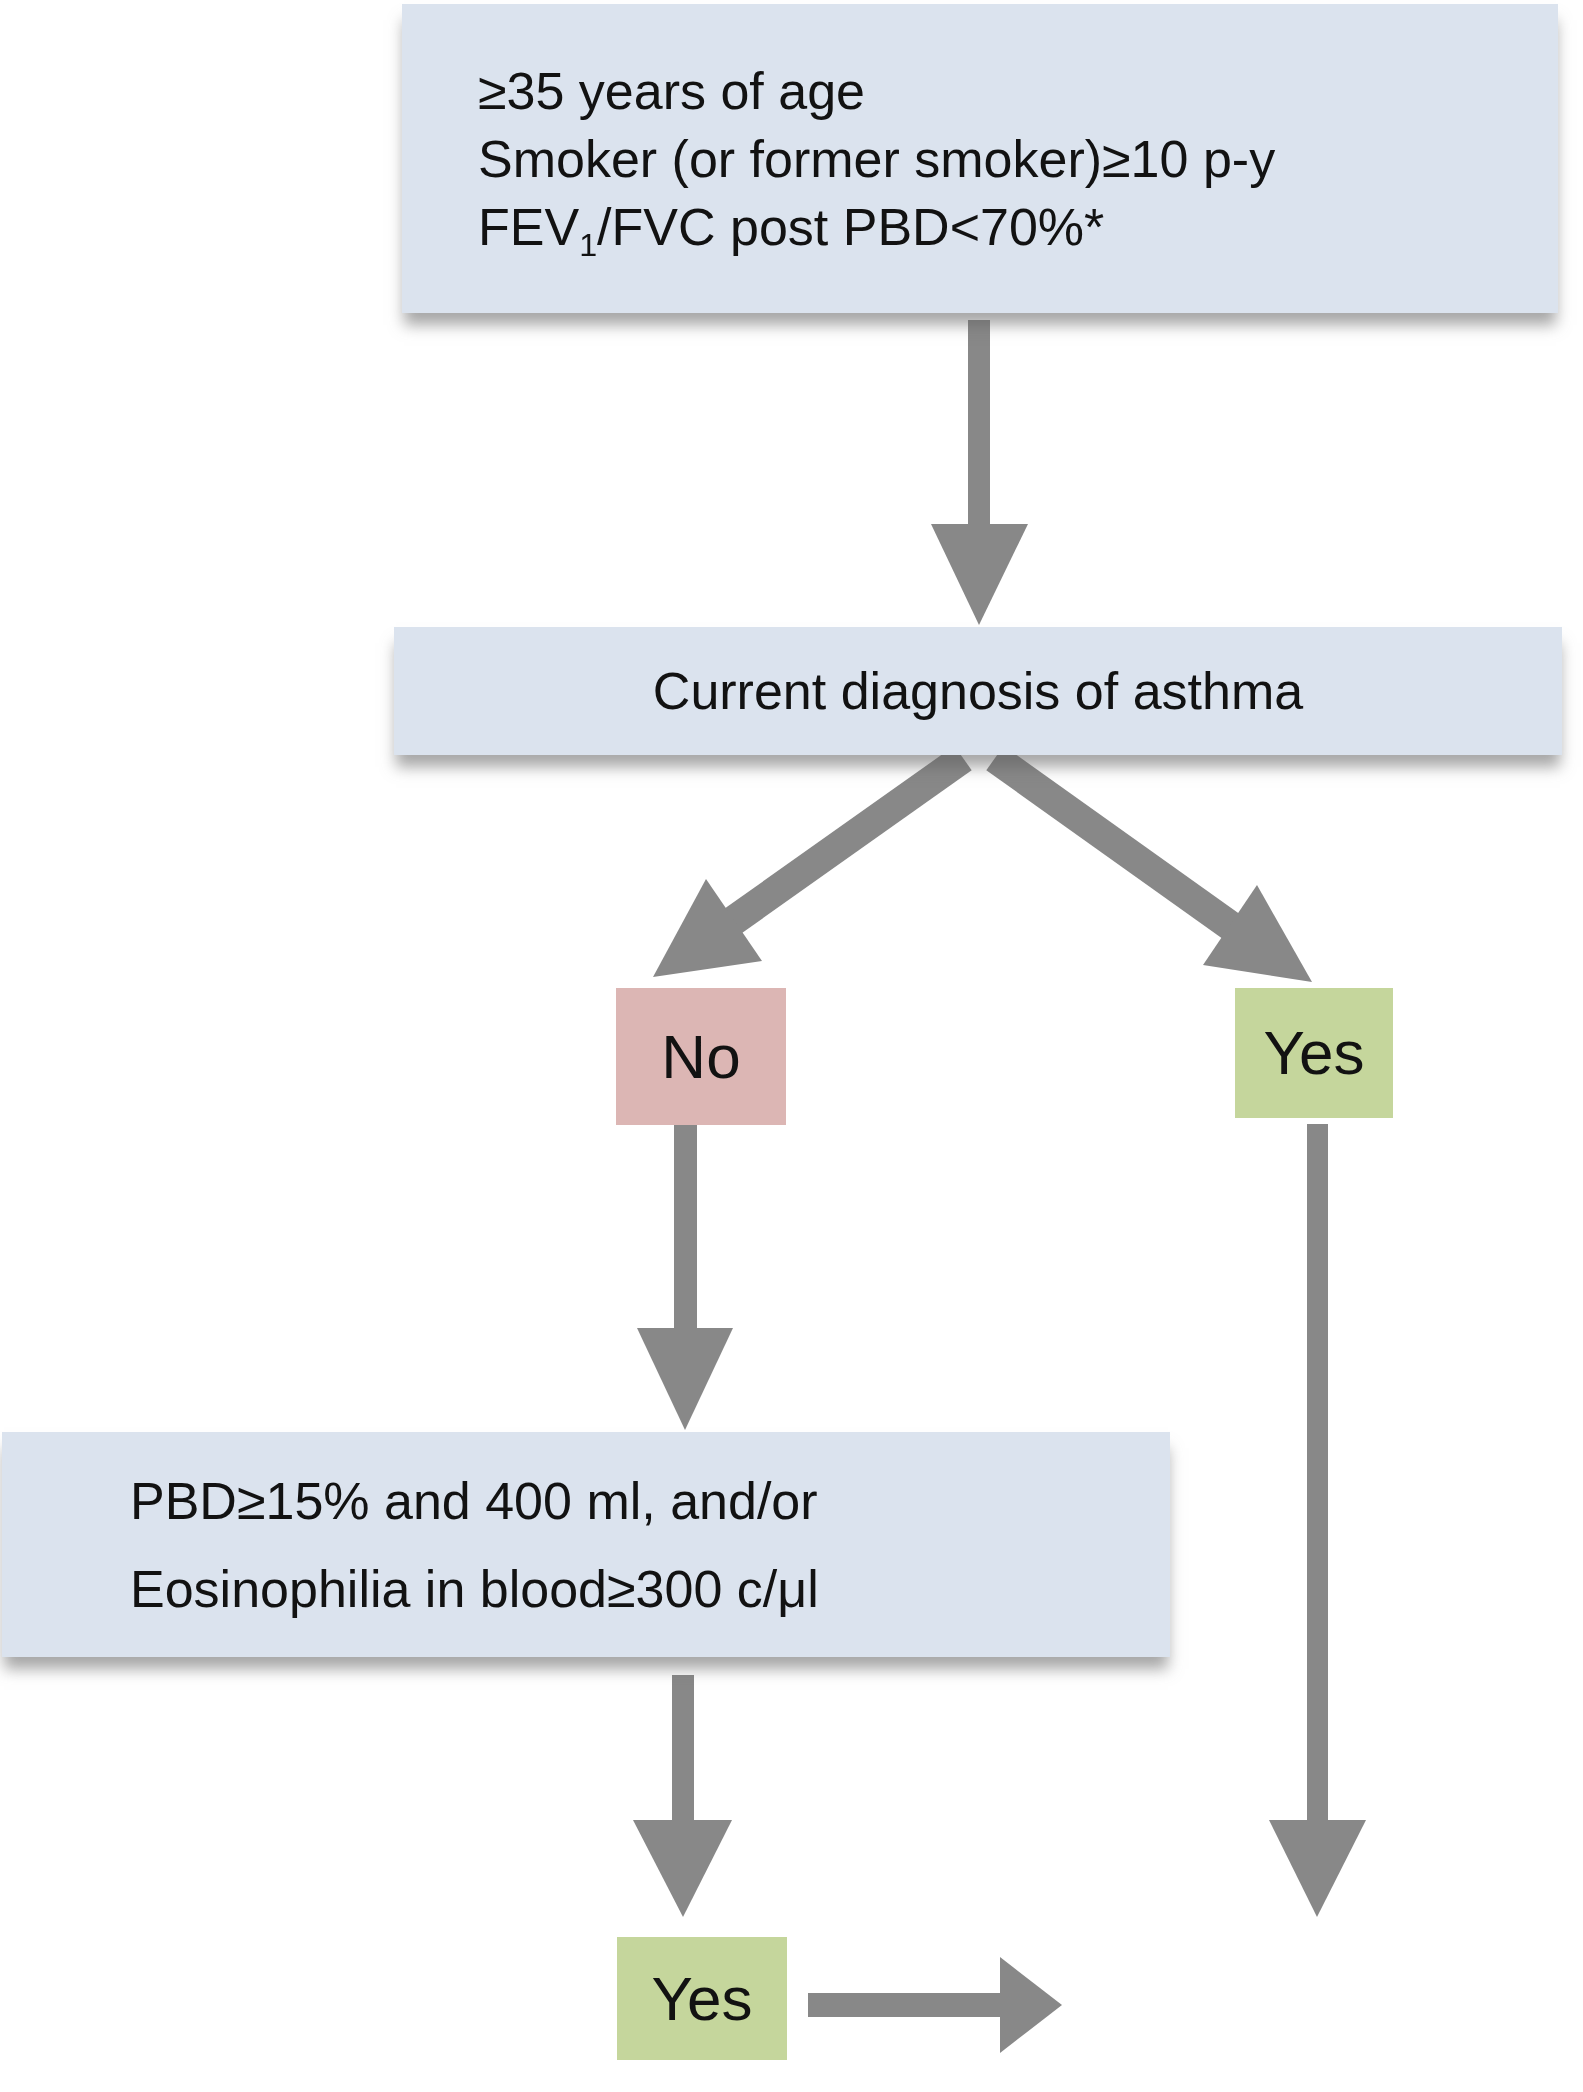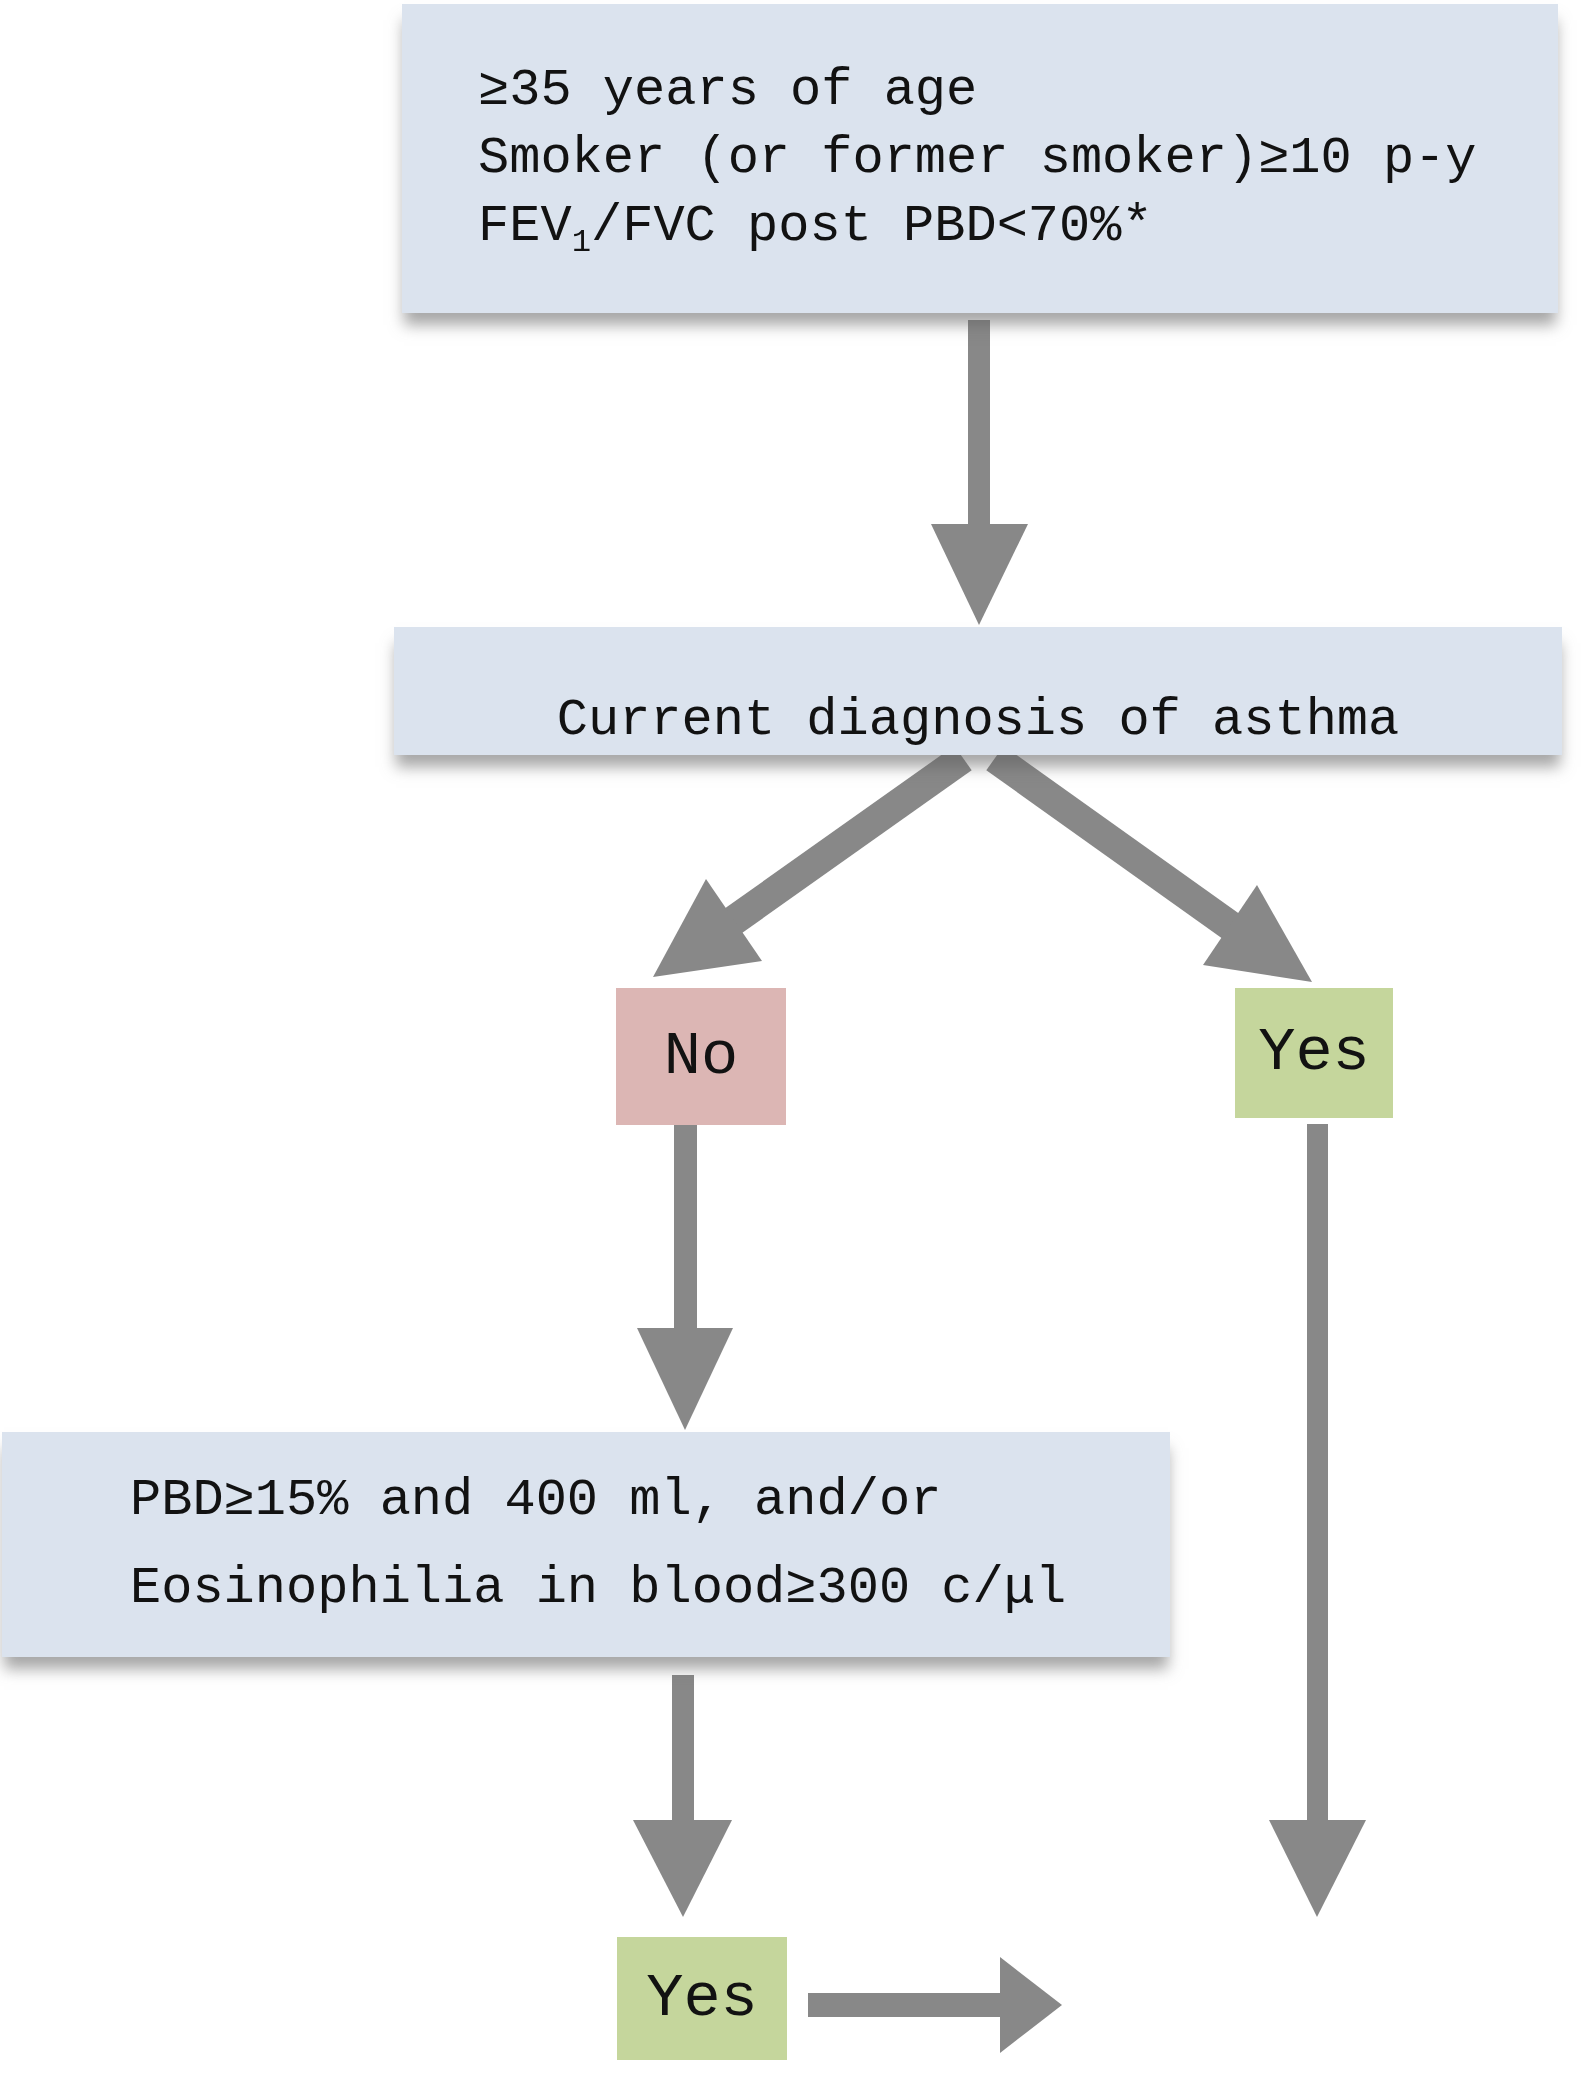--- a/index.html
+++ b/index.html
@@ -12,21 +12,21 @@
     --text-light: #ffffff;
     --canvas-bg: #ffffff;
   }
   html, body { margin: 0; padding: 0; background: var(--canvas-bg); }
   .canvas {
     position: relative;
     width: 1583px;
     height: 2092px;
     background: var(--canvas-bg);
     overflow: hidden;
-    font-family: Liberation Mono, monospace;
+    font-family: Liberation Sans, sans-serif;
     color: var(--text-dark);
   }
   svg.arrows {
     position: absolute;
     left: 0; top: 0;
     width: 1583px; height: 2092px;
     z-index: 1;
   }
   svg.arrows rect, svg.arrows polygon { fill: var(--arrow-gray); }
   svg.arrows line { stroke: var(--arrow-gray); }
@@ -52,21 +52,20 @@
 
   .criteria {
     left: 402px; top: 4px;
     width: 1156px; height: 309px;
     padding-left: 76px;
   }
   .asthma {
     left: 394px; top: 627px;
     width: 1168px; height: 128px;
     align-items: center;
-    justify-content: flex-end;
   }
   .pbd {
     left: 2px; top: 1432px;
     width: 1168px; height: 225px;
     padding-left: 128px;
     gap: 20px;
   }
   .answer {
     align-items: center;
     font-size: 62px;

